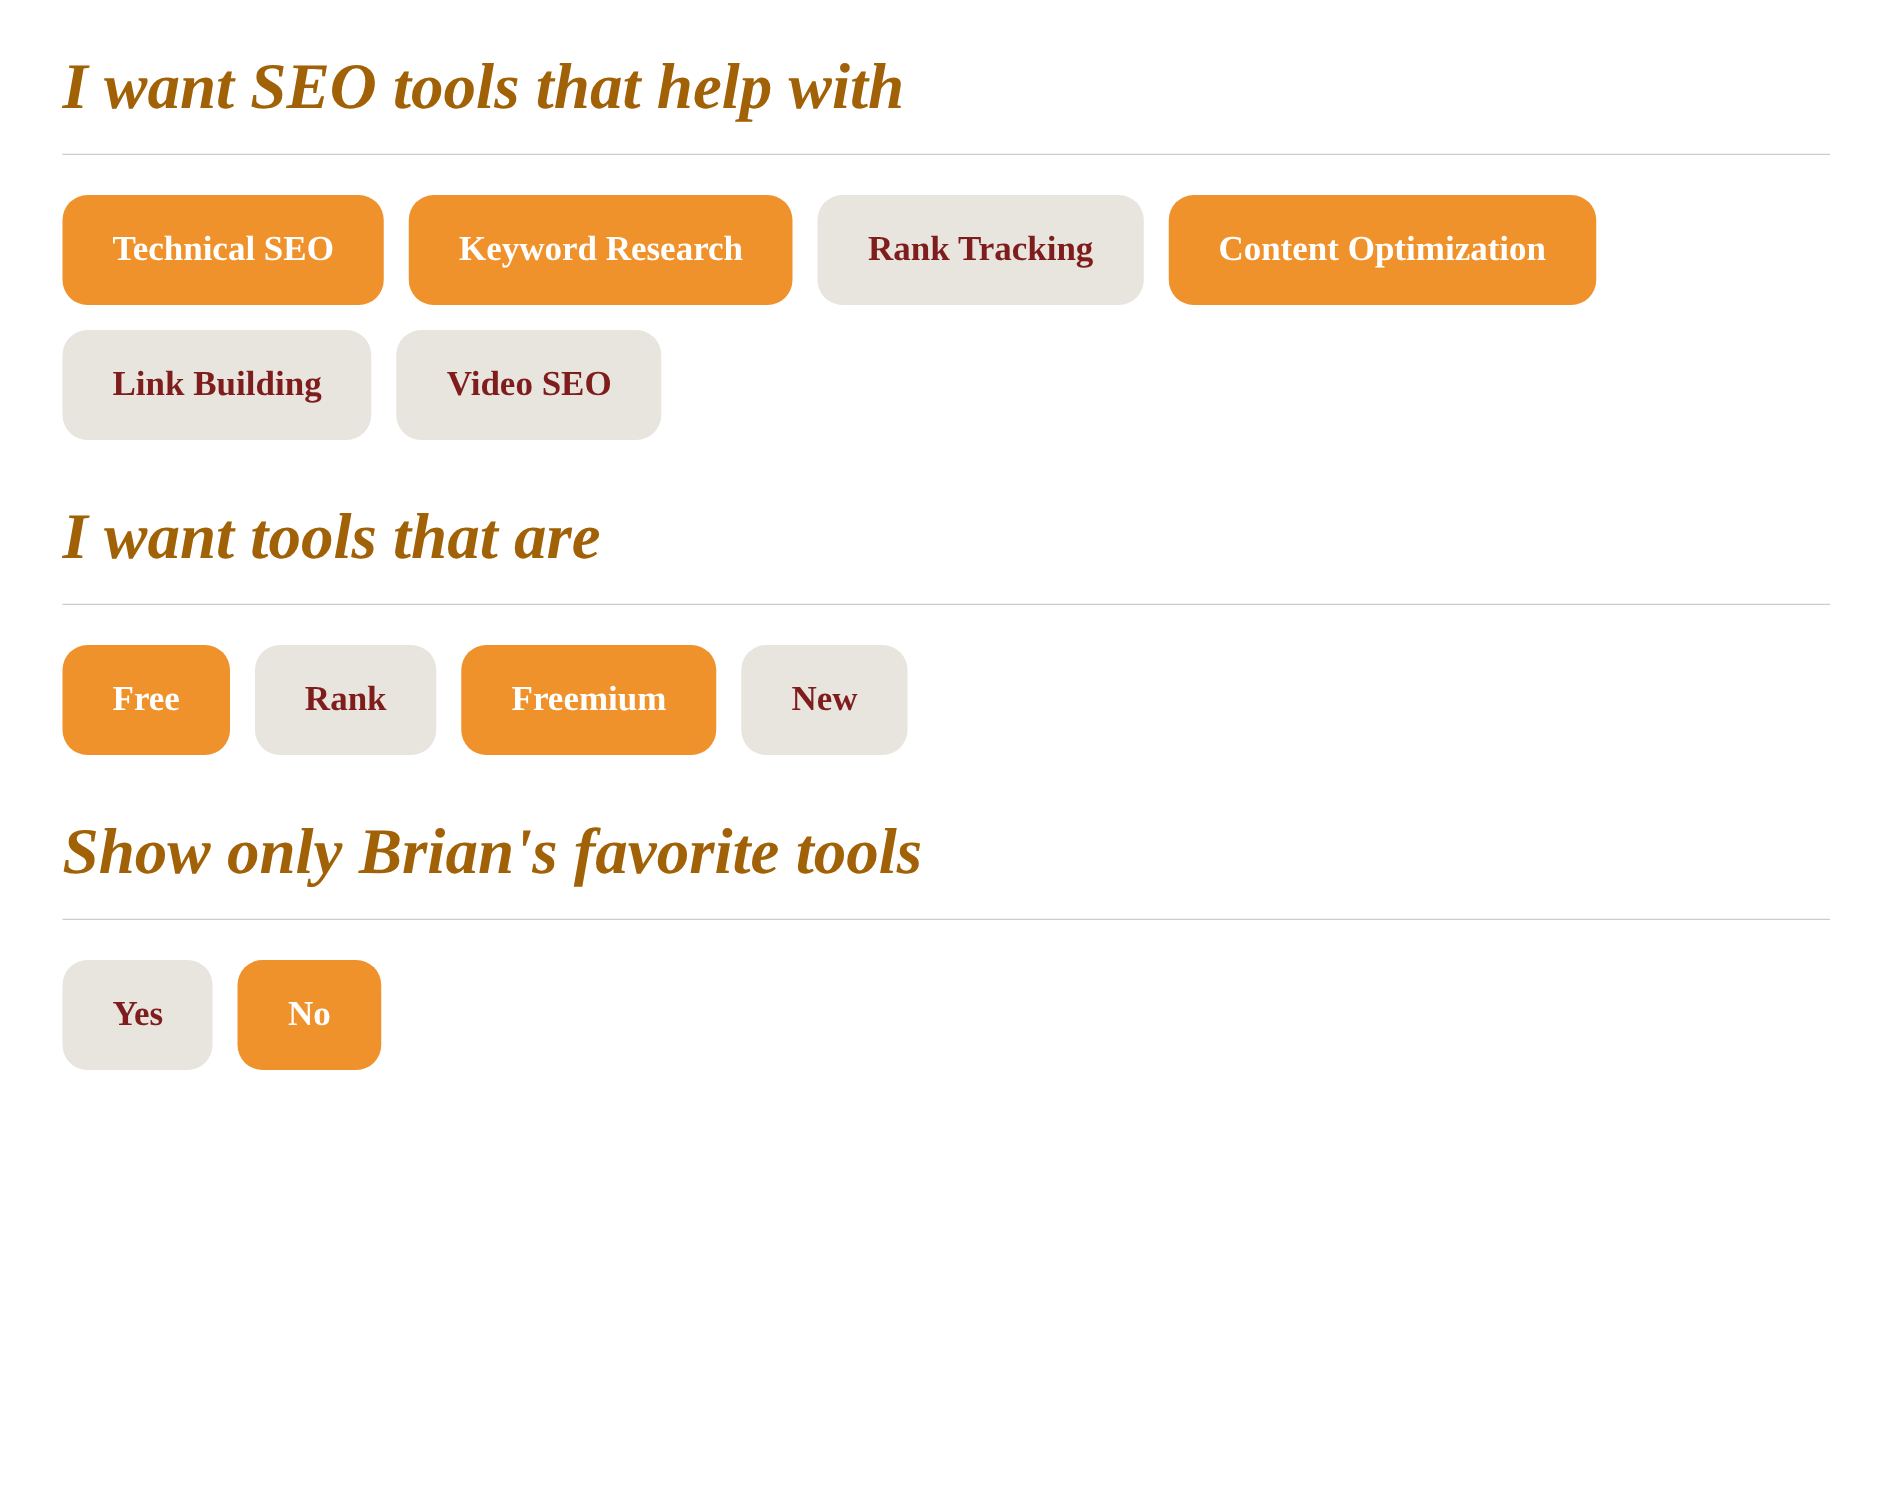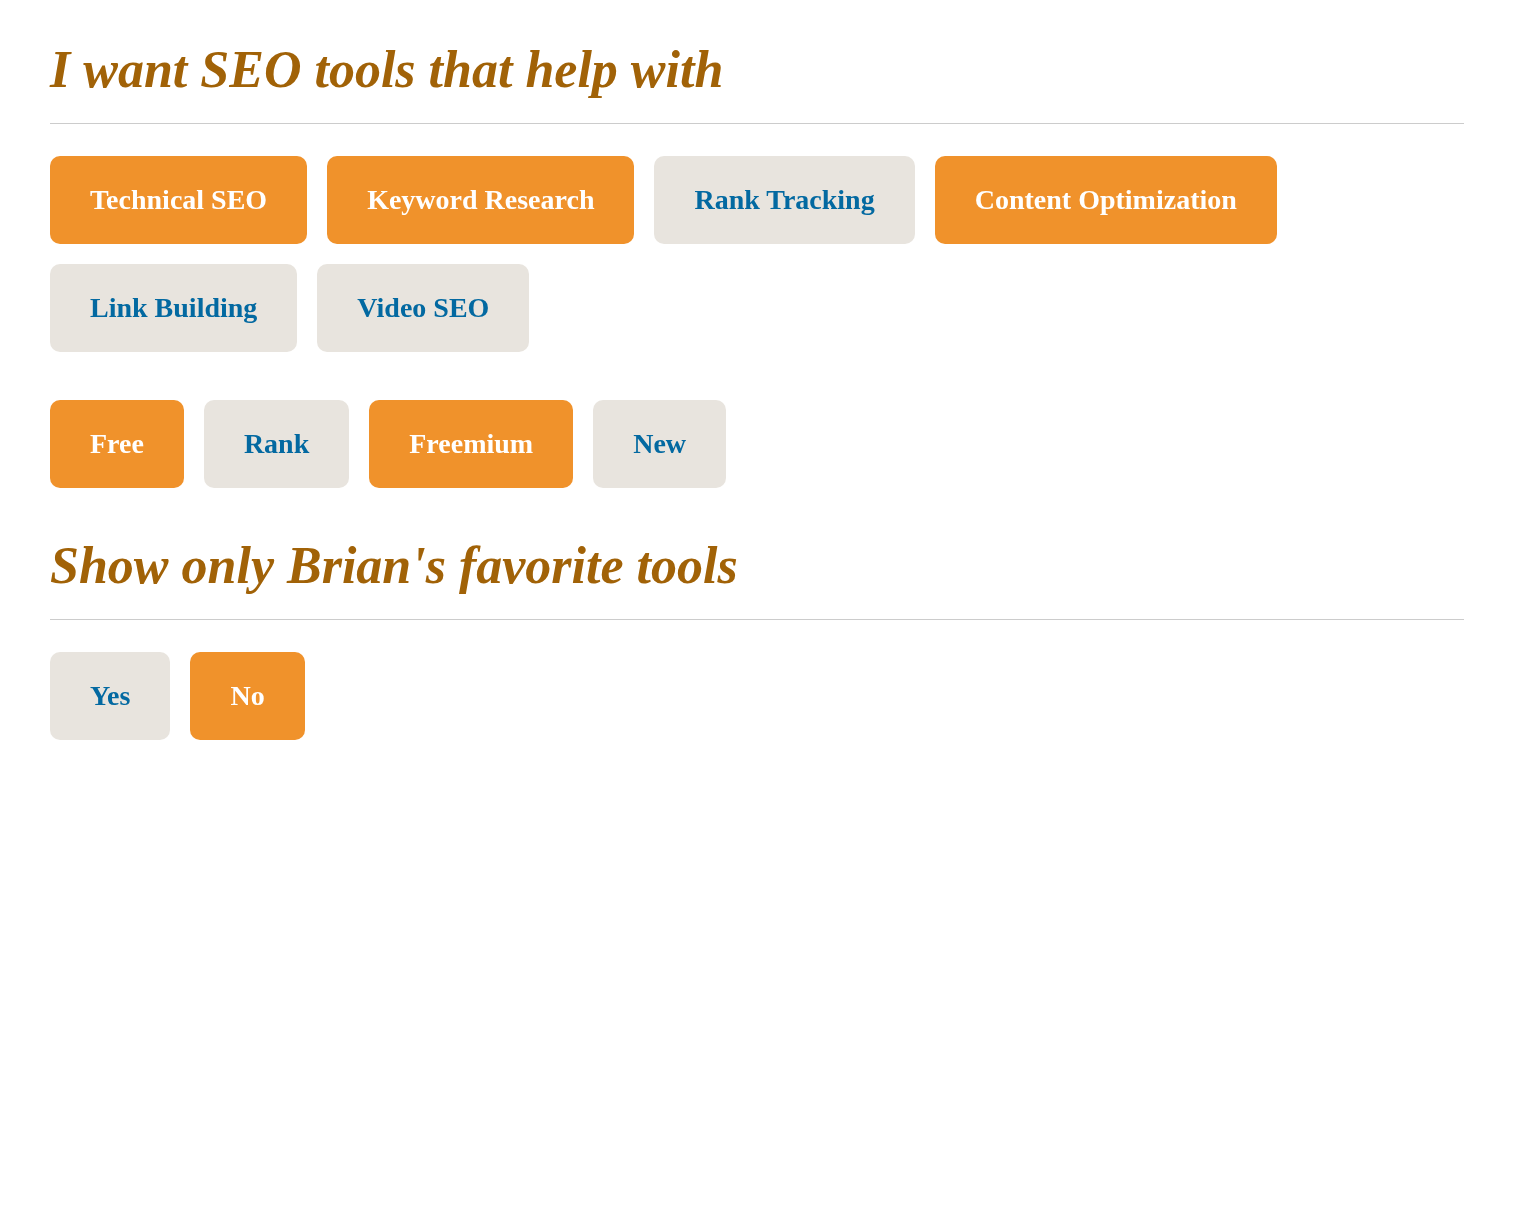--- a/index.html
+++ b/index.html
@@ -32,36 +32,36 @@
     .button-group {
       display: flex;
       flex-wrap: wrap;
       gap: 20px;
       margin-bottom: 48px;
     }
 
     .filter-btn {
       padding: 28px 40px;
       border: none;
-      border-radius: 10px;
+      border-radius: 20px;
       font-size: 28px;
       font-weight: 800;
       cursor: pointer;
       font-family: Georgia, 'Times New Roman', serif;
       transition: opacity 0.2s;
     }
 
     .filter-btn.active {
       background-color: #f0922b;
       color: #ffffff;
     }
 
     .filter-btn.inactive {
       background-color: #e8e4de;
-      color: #0369a1;
+      color: #7f1d1d;
     }
 
     .section {
       margin-bottom: 16px;
     }
 
     .section-title-container {
       margin-bottom: 20px;
     }
   </style>
@@ -77,20 +77,24 @@
   <button class="filter-btn active">Technical SEO</button>
       <button class="filter-btn active">Keyword Research</button>
       <button class="filter-btn inactive">Rank Tracking</button>
       <button class="filter-btn active">Content Optimization</button>
       <button class="filter-btn inactive">Link Building</button>
       <button class="filter-btn inactive">Video SEO</button>
     </div>
 </div>
 
 <div class="section">
+  <div class="section-title-container">
+    <h2 class="section-title">I want tools that are</h2>
+    <hr class="divider">
+  </div>
   <div class="button-group" id="section2-buttons">
   <button class="filter-btn active">Free</button>
       <button class="filter-btn inactive">Rank</button>
       <button class="filter-btn active">Freemium</button>
       <button class="filter-btn inactive">New</button>
     </div>
 </div>
 
 <div class="section">
   <div class="section-title-container">

